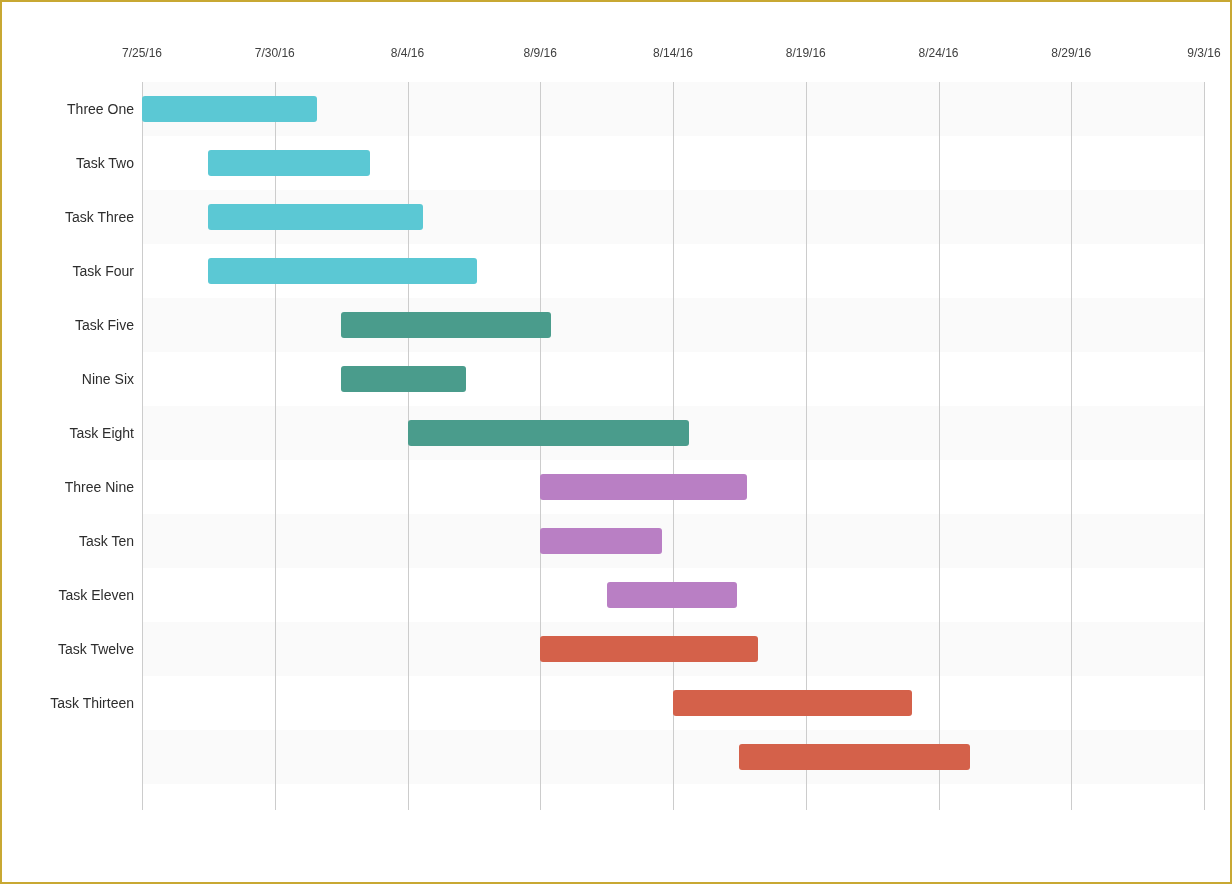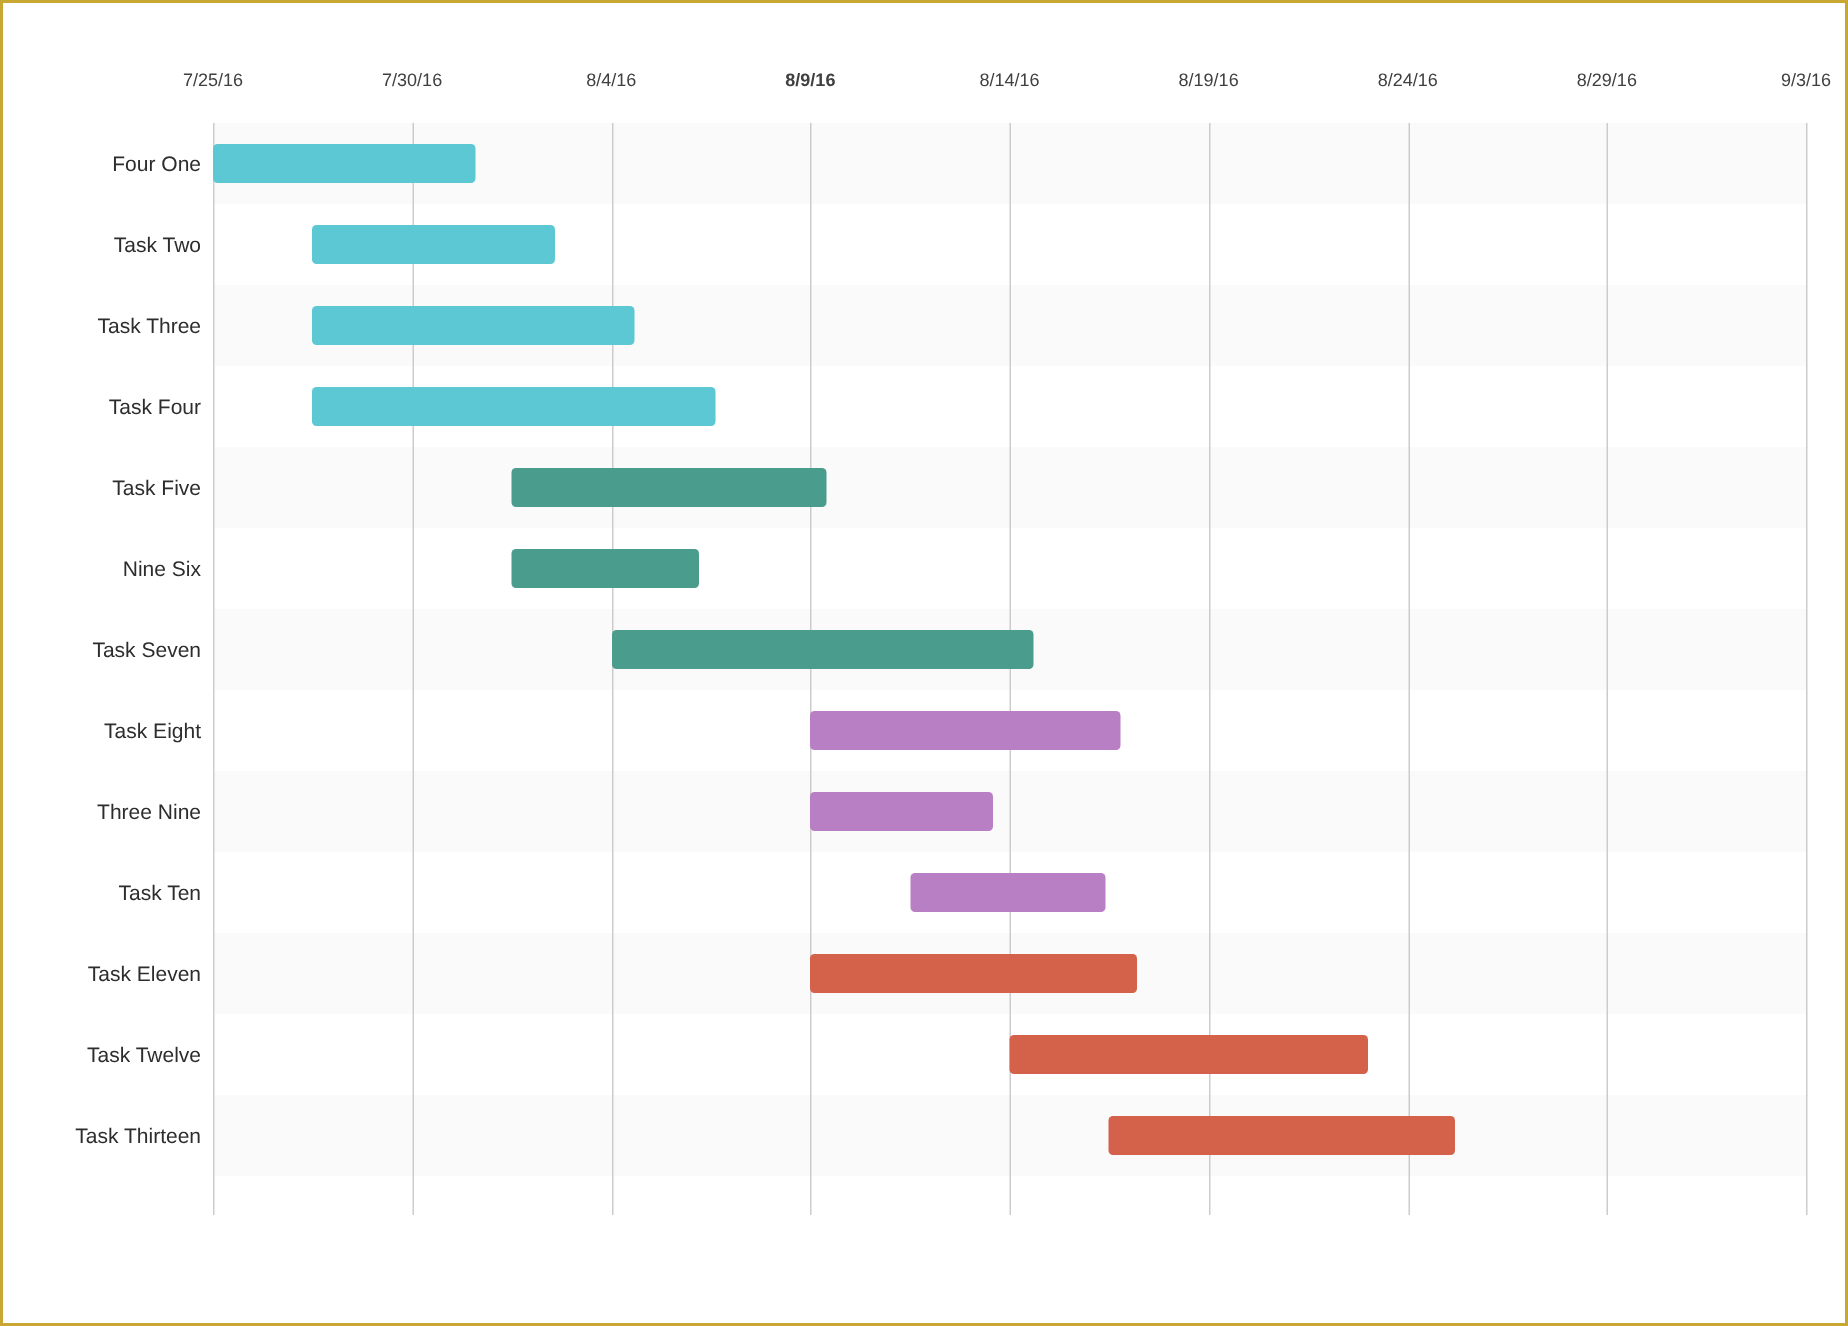--- a/index.html
+++ b/index.html
@@ -94,41 +94,40 @@
   </style>
 </head>
 <body>
 
 <div class="chart-container">
   <div class="chart-title"></div>
   <div class="gantt-wrapper">
     <div class="task-labels">
       <div class="task-label-header"></div>
 
-    <div class="task-label">Four One</div>
+    <div class="task-label">Three One</div>
         <div class="task-label">Task Two</div>
         <div class="task-label">Task Three</div>
         <div class="task-label">Task Four</div>
         <div class="task-label">Task Five</div>
         <div class="task-label">Nine Six</div>
-        <div class="task-label">Task Seven</div>
         <div class="task-label">Task Eight</div>
         <div class="task-label">Three Nine</div>
         <div class="task-label">Task Ten</div>
         <div class="task-label">Task Eleven</div>
         <div class="task-label">Task Twelve</div>
         <div class="task-label">Task Thirteen</div>
       </div>
     <div class="gantt-chart">
       <div class="date-header">
 
       <span class="date-label" style="left: 0%;">7/25/16</span>
           <span class="date-label" style="left: 12.5%;">7/30/16</span>
           <span class="date-label" style="left: 25%;">8/4/16</span>
-          <span class="date-label" style="left: 37.5%; font-weight: bold;">8/9/16</span>
+          <span class="date-label" style="left: 37.5%;">8/9/16</span>
           <span class="date-label" style="left: 50%;">8/14/16</span>
           <span class="date-label" style="left: 62.5%;">8/19/16</span>
           <span class="date-label" style="left: 75%;">8/24/16</span>
           <span class="date-label" style="left: 87.5%;">8/29/16</span>
           <span class="date-label" style="left: 100%;">9/3/16</span>
         </div>
       <div class="gantt-body">
 
       <div class="row-bg" style="top: 0px; background: rgb(250, 250, 250);"></div>
           <div class="row-bg" style="top: 54px; background: rgb(255, 255, 255);"></div>

